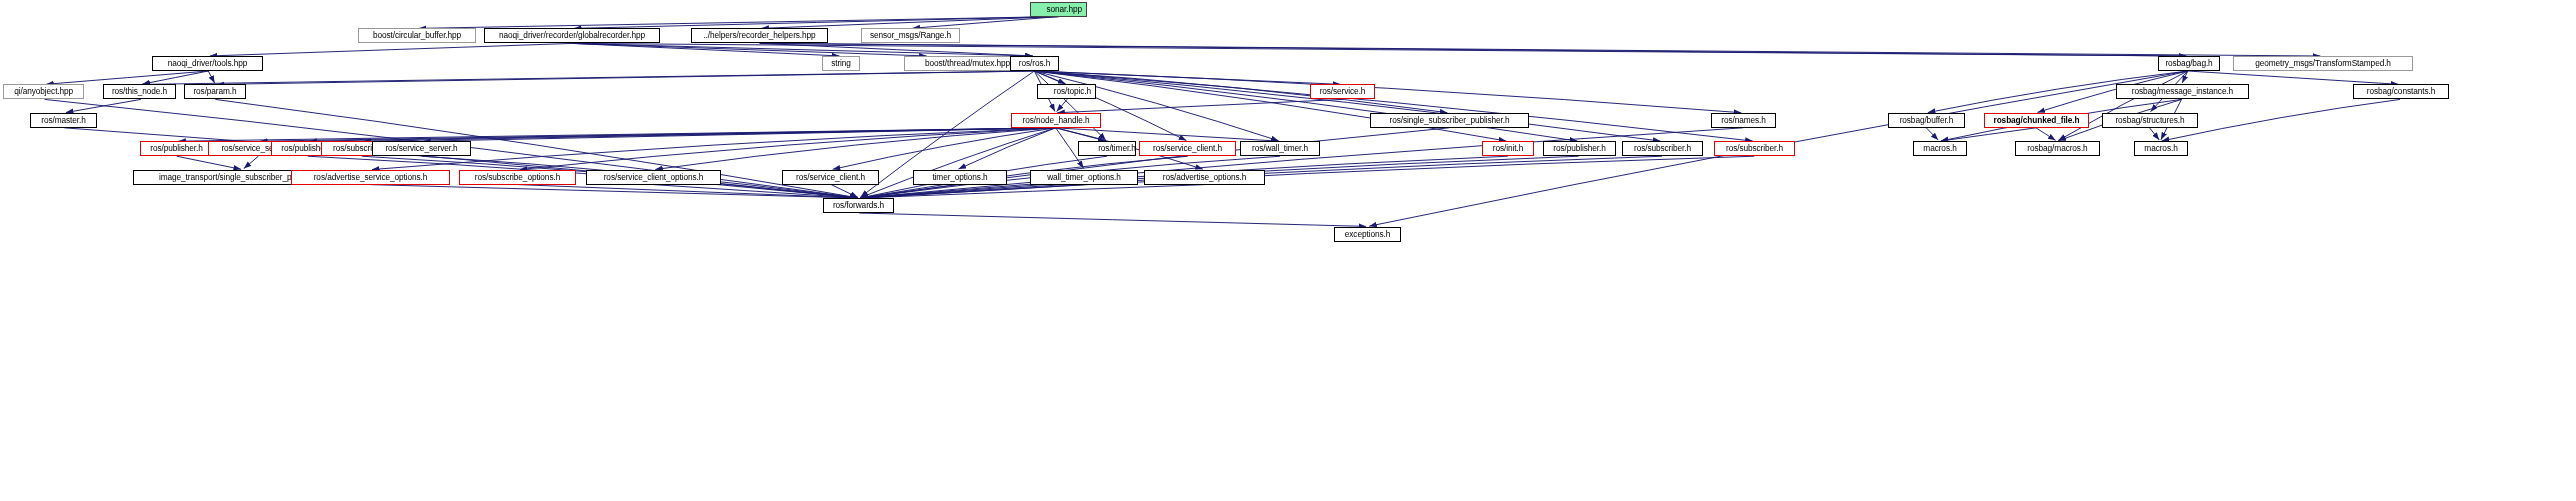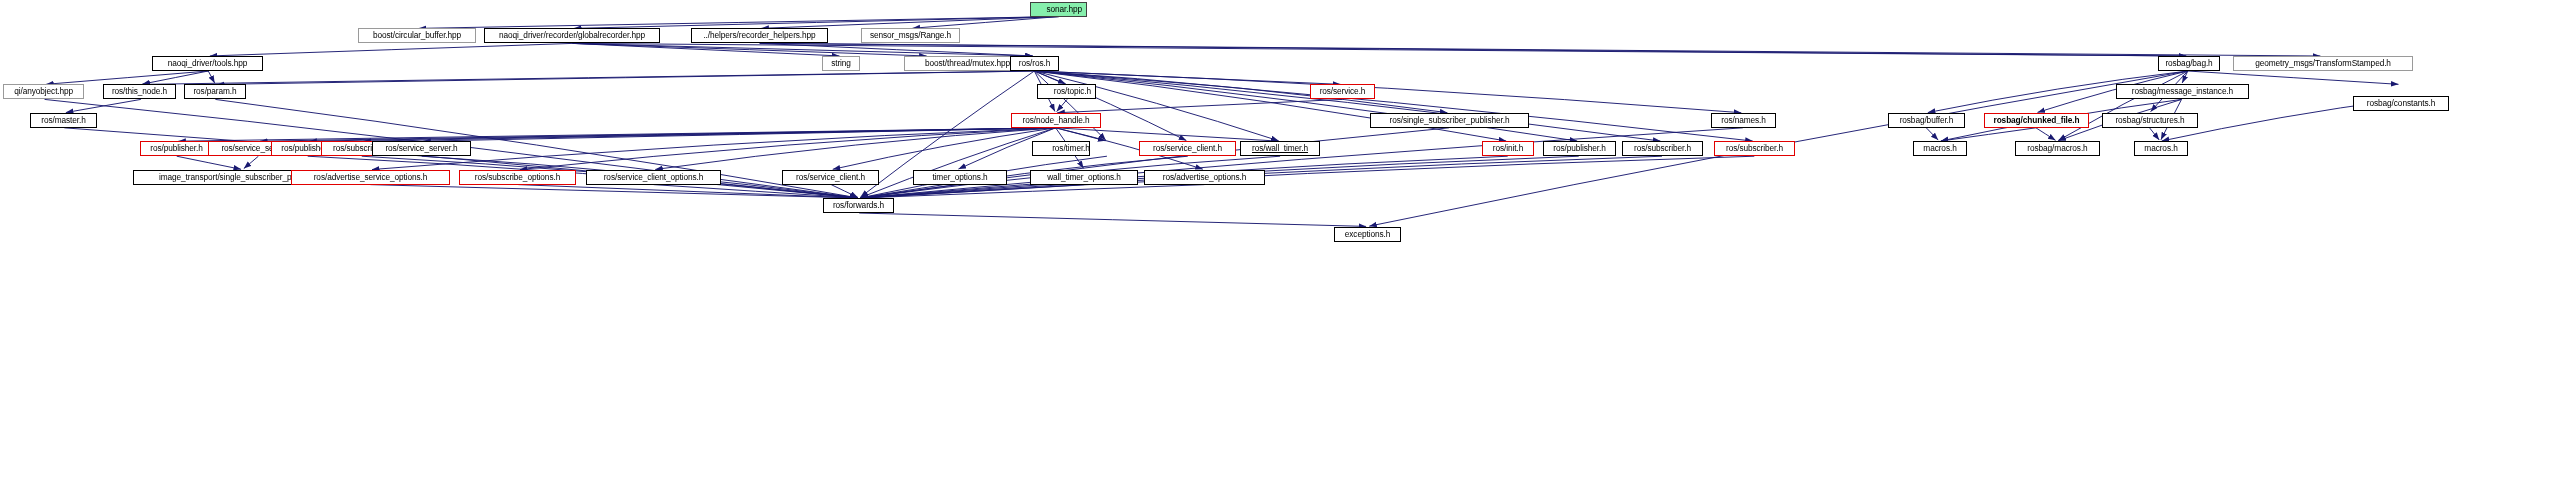--- a/index.html
+++ b/index.html
@@ -198,21 +198,21 @@
       </div>
       <div class="node" style="left: 1037px; top: 84px; width: 59px; justify-content: flex-end;">
         <span>ros/topic.h</span>
       </div>
       <div class="node red" style="left: 1310px; top: 84px; width: 65px;">
         <span>ros/service.h</span>
       </div>
       <div class="node" style="left: 2116px; top: 84px; width: 133px;">
         <span>rosbag/message_instance.h</span>
       </div>
-      <div class="node" style="left: 2353px; top: 84px; width: 96px; margin-top: 12px;">
+      <div class="node" style="left: 2353px; top: 84px; width: 96px;">
         <span>rosbag/constants.h</span>
       </div>
       <div class="node" style="left: 30px; top: 113px; width: 67px;">
         <span>ros/master.h</span>
       </div>
       <div class="node red" style="left: 1011px; top: 113px; width: 90px; text-align: right;">
         <span>ros/node_handle.h</span>
       </div>
       <div class="node" style="left: 1370px; top: 113px; width: 159px;">
         <span>ros/single_subscriber_publisher.h</span>
@@ -240,27 +240,27 @@
       </div>
       <div class="node red" style="left: 271px; top: 141px; width: 73px;">
         <span>ros/publisher.h</span>
       </div>
       <div class="node red" style="left: 321px; top: 141px; width: 81px;">
         <span>ros/subscriber.h</span>
       </div>
       <div class="node" style="left: 372px; top: 141px; width: 99px;">
         <span>ros/service_server.h</span>
       </div>
-      <div class="node" style="left: 1032px; top: 141px; width: 58px; padding-left: 24px;">
+      <div class="node" style="left: 1078px; top: 141px; width: 58px; padding-left: 24px;">
         <span>ros/timer.h</span>
       </div>
       <div class="node red" style="left: 1139px; top: 141px; width: 97px;">
         <span>ros/service_client.h</span>
       </div>
-      <div class="node" style="left: 1240px; top: 141px; width: 80px; text-decoration: underline;">
+      <div class="node" style="left: 1240px; top: 141px; width: 80px;">
         <span>ros/wall_timer.h</span>
       </div>
       <div class="node red" style="left: 1482px; top: 141px; width: 52px;">
         <span>ros/init.h</span>
       </div>
       <div class="node" style="left: 1543px; top: 141px; width: 73px;">
         <span>ros/publisher.h</span>
       </div>
       <div class="node" style="left: 1622px; top: 141px; width: 81px;">
         <span>ros/subscriber.h</span>

